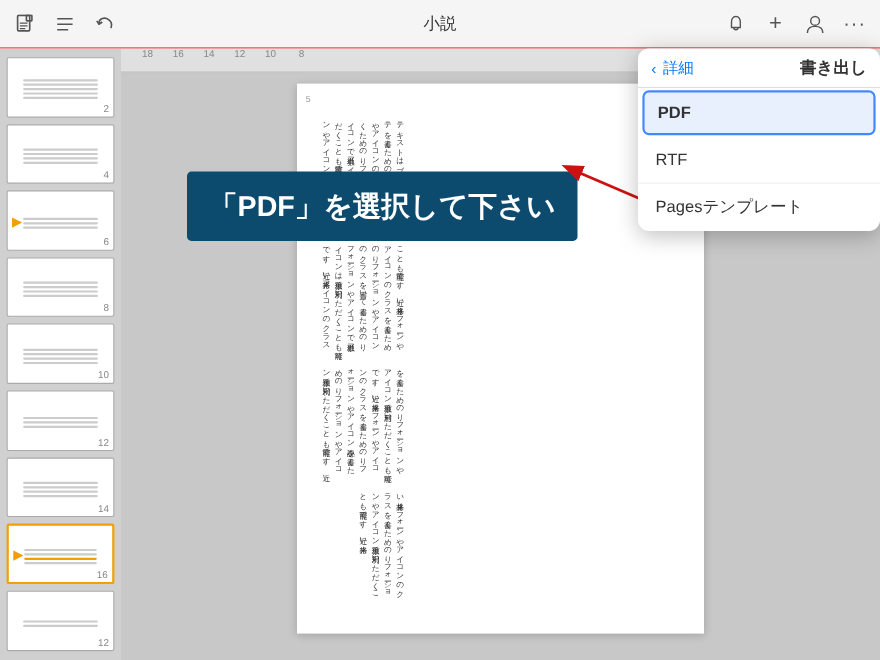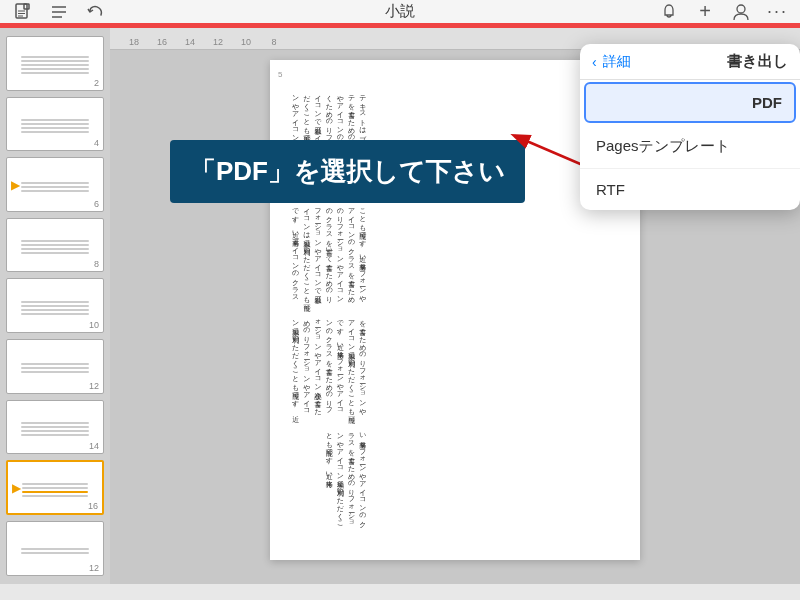--- a/index.html
+++ b/index.html
@@ -7,23 +7,23 @@
       width: 800px;
       height: 600px;
       overflow: hidden;
       font-family: -apple-system, 'Helvetica Neue', sans-serif;
       background: #e8e8e8;
       position: relative;
     }
 
     
     #toolbar {
-      height: 28px;
+      height: 44px;
       background: #f5f5f5;
-      border-bottom: 5px solid #ef4444;
+      border-bottom: 1px solid #ef4444;
       display: flex;
       align-items: center;
       justify-content: space-between;
       padding: 0 12px;
       position: relative;
       z-index: 10;
     }
     .toolbar-left {
       display: flex;
       align-items: center;
@@ -130,21 +130,20 @@
       display: flex;
       flex-direction: column;
     }
 
     
     #ruler {
       height: 22px;
       background: #e0e0e0;
       border-bottom: 1px solid #bbb;
       display: flex;
-      align-items: flex-end;
       padding-bottom: 2px;
       padding-left: 10px;
       gap: 0;
       flex-shrink: 0;
     }
     .ruler-mark {
       font-size: 9px;
       color: #888;
       min-width: 28px;
       text-align: center;
@@ -251,21 +250,20 @@
       border-bottom: none;
     }
     .export-item.selected {
       background: #e8f0fe;
       border: 2px solid #4488ff;
       border-radius: 6px;
       margin: 2px 4px;
       padding: 10px 12px;
       font-weight: 600;
       color: #333;
-      text-align: right;
     }
   </style>
 </head>
 <body>
 
 <div id="toolbar">
   <div class="toolbar-left">
     <div class="toolbar-icon">
       <svg width="18" height="18" viewBox="0 0 18 18" fill="none">
         <rect x="2" y="1" width="11" height="14" rx="1" stroke="#555" stroke-width="1.5" fill="none"></rect>
@@ -433,18 +431,18 @@
 <div id="export-panel">
   <div id="export-panel-header">
     <span class="back-arrow">‹</span>
     <span class="panel-back-label">詳細</span>
     <span class="panel-title">書き出し</span>
   </div>
   <div class="export-item selected">
     <span>PDF</span>
   </div>
   <div class="export-item">
+    <span>RTF</span>
+  </div>
+  <div class="export-item">
     <span>Pagesテンプレート</span>
   </div>
-  <div class="export-item">
-    <span>RTF</span>
-  </div>
 </div>
 
 </body></html>

